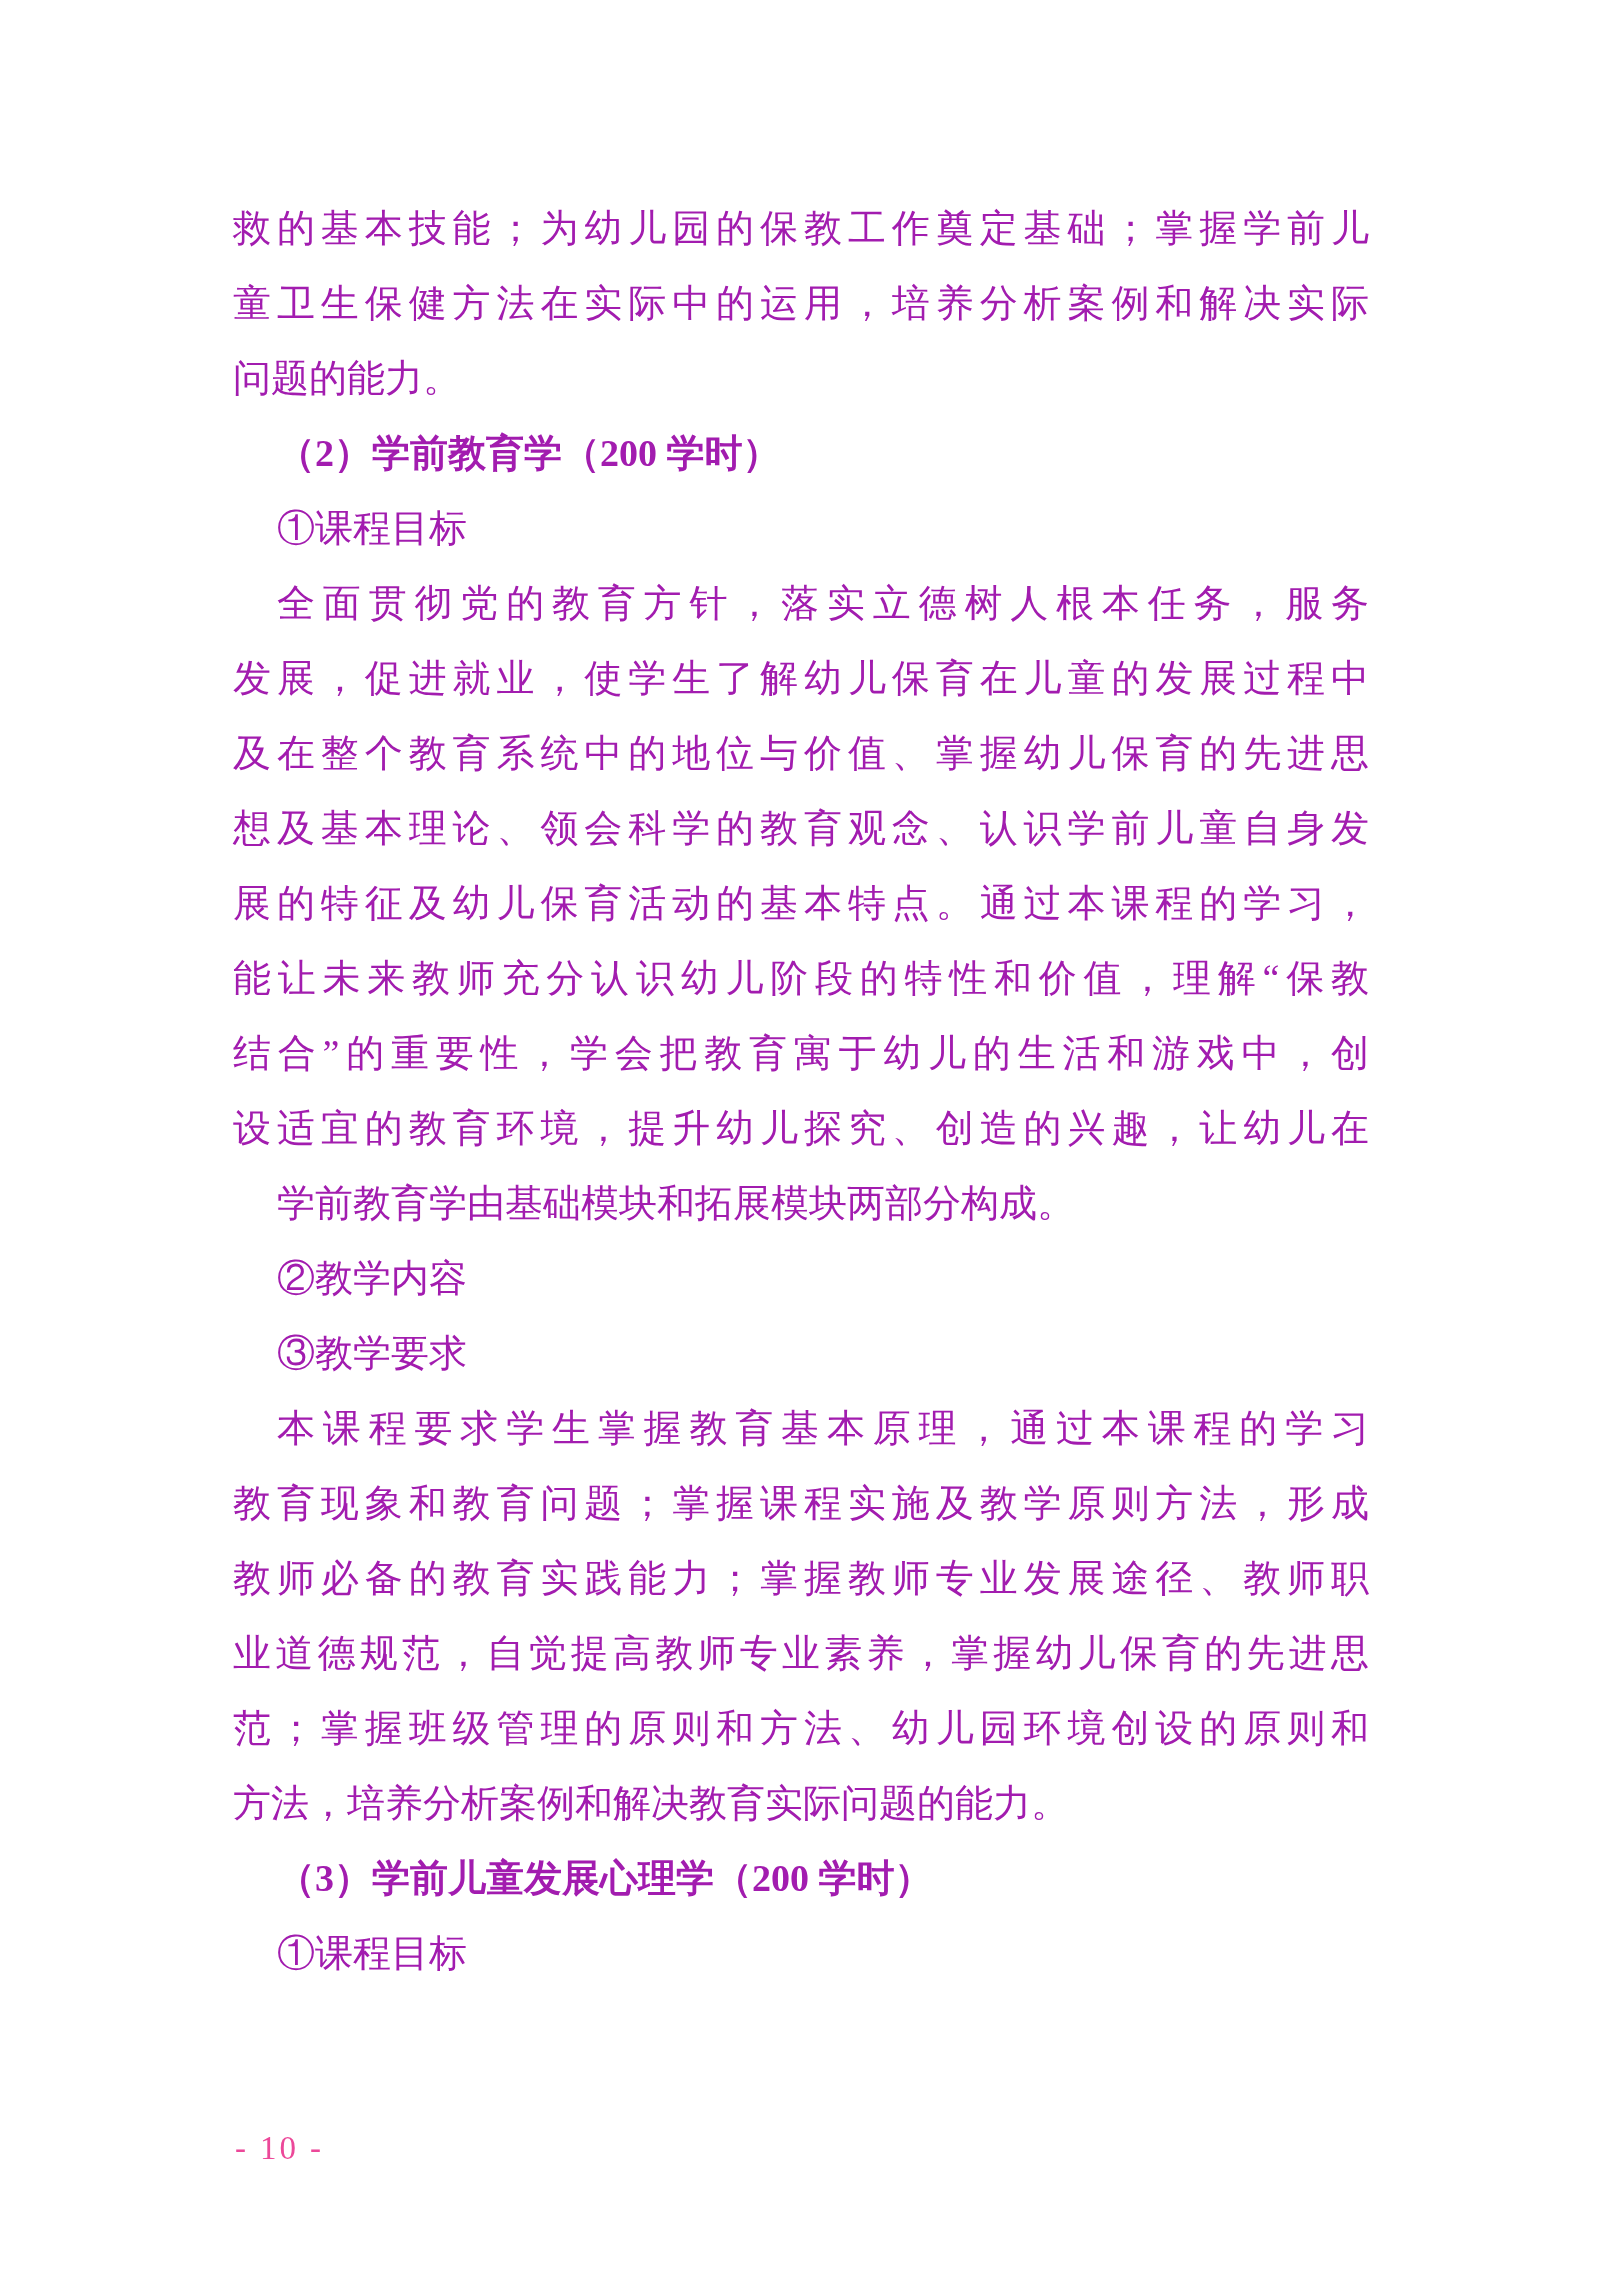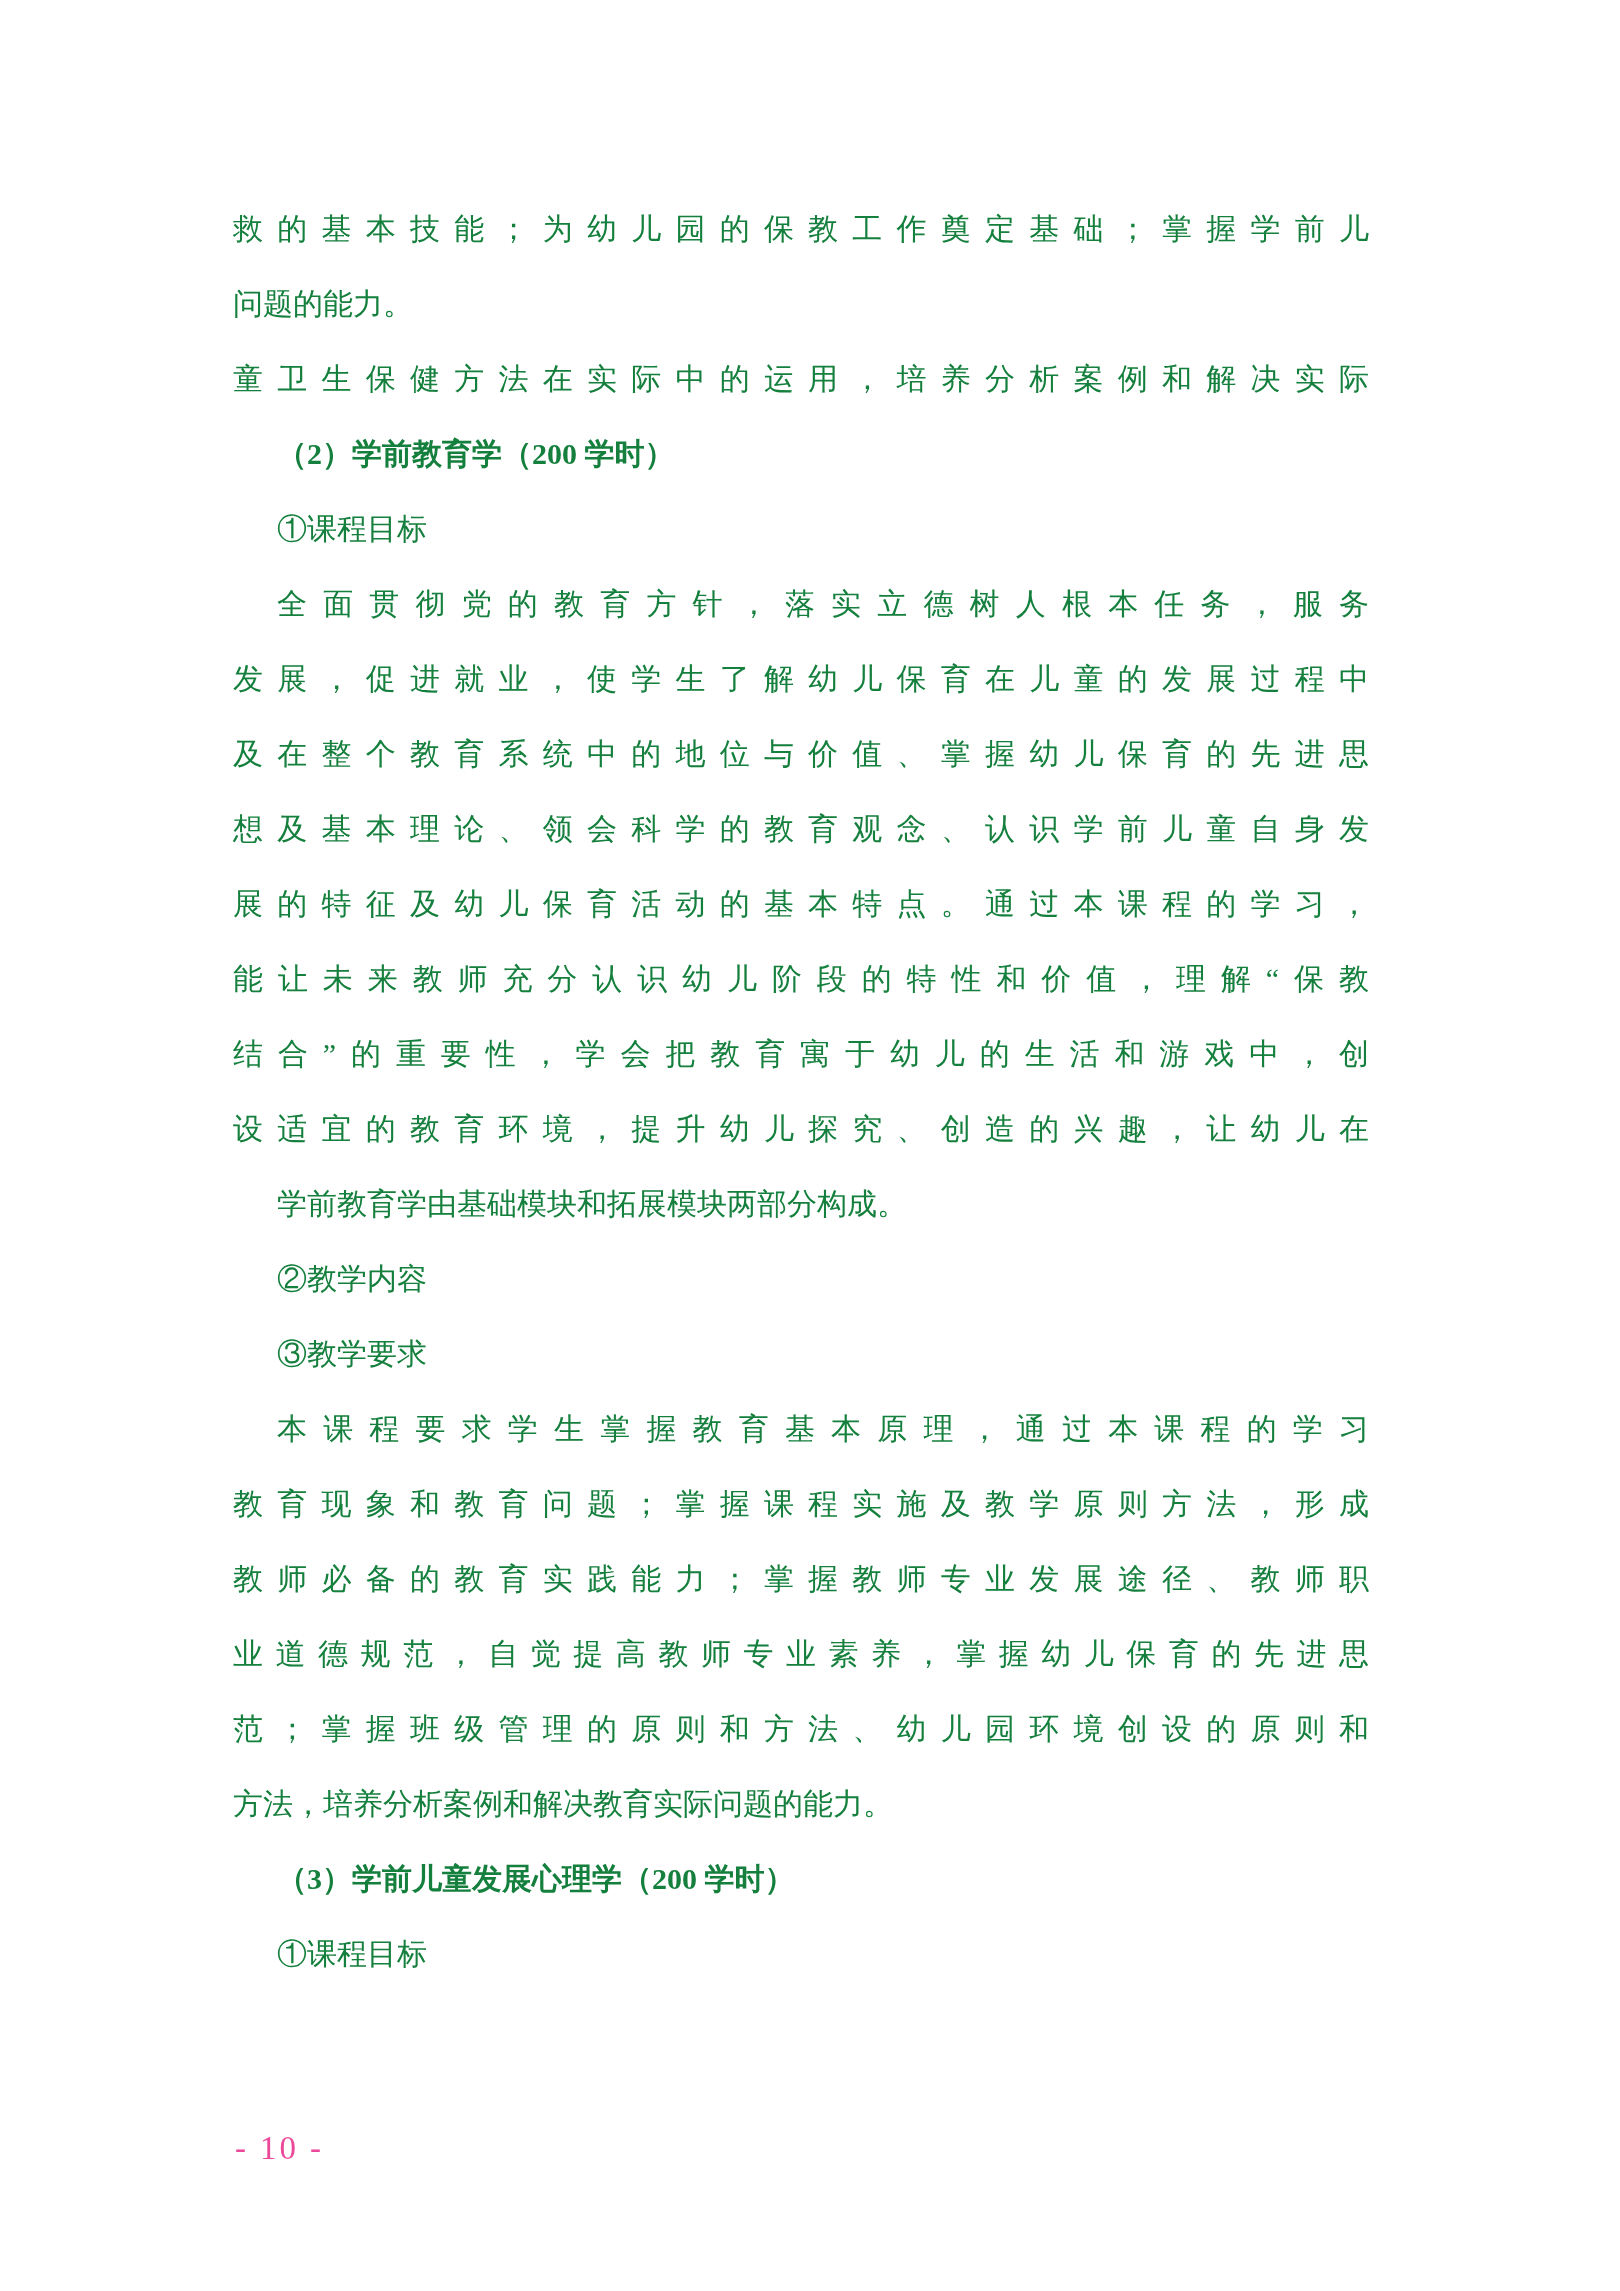--- a/index.html
+++ b/index.html
@@ -16,28 +16,28 @@
     font-family: "Liberation Serif", serif;
     color: #000000;
   }
   .content {
     position: absolute;
     left: 233px;
     top: 191px;
     width: 1136px;
   }
   .line {
-    font-size: 30px;
+    font-size: 38px;
     line-height: 75px;
     height: 75px;
     letter-spacing: 0;
     text-align: justify;
     text-align-last: justify;
     white-space: normal;
-    color: #15803d;
+    color: #a21caf;
   }
   
   .end {
     text-align: left;
     text-align-last: left;
   }
   
   .ind {
     text-indent: 44px;
   }
@@ -53,22 +53,22 @@
     letter-spacing: 2.9px;
     color: #ec4899;
   }
 </style>
 </head>
 <body>
 
 <div class="page">
   <div class="content">
     <div class="line">救的基本技能；为幼儿园的保教工作奠定基础；掌握学前儿</div>
+    <div class="line">童卫生保健方法在实际中的运用，培养分析案例和解决实际</div>
     <div class="line end">问题的能力。</div>
-    <div class="line">童卫生保健方法在实际中的运用，培养分析案例和解决实际</div>
     <div class="line end ind bold">（2）学前教育学（200 学时）</div>
     <div class="line end ind">①课程目标</div>
     <div class="line ind">全面贯彻党的教育方针，落实立德树人根本任务，服务</div>
     <div class="line">发展，促进就业，使学生了解幼儿保育在儿童的发展过程中</div>
     <div class="line">及在整个教育系统中的地位与价值、掌握幼儿保育的先进思</div>
     <div class="line">想及基本理论、领会科学的教育观念、认识学前儿童自身发</div>
     <div class="line">展的特征及幼儿保育活动的基本特点。通过本课程的学习，</div>
     <div class="line">能让未来教师充分认识幼儿阶段的特性和价值，理解“保教</div>
     <div class="line">结合”的重要性，学会把教育寓于幼儿的生活和游戏中，创</div>
     <div class="line">设适宜的教育环境，提升幼儿探究、创造的兴趣，让幼儿在</div>

